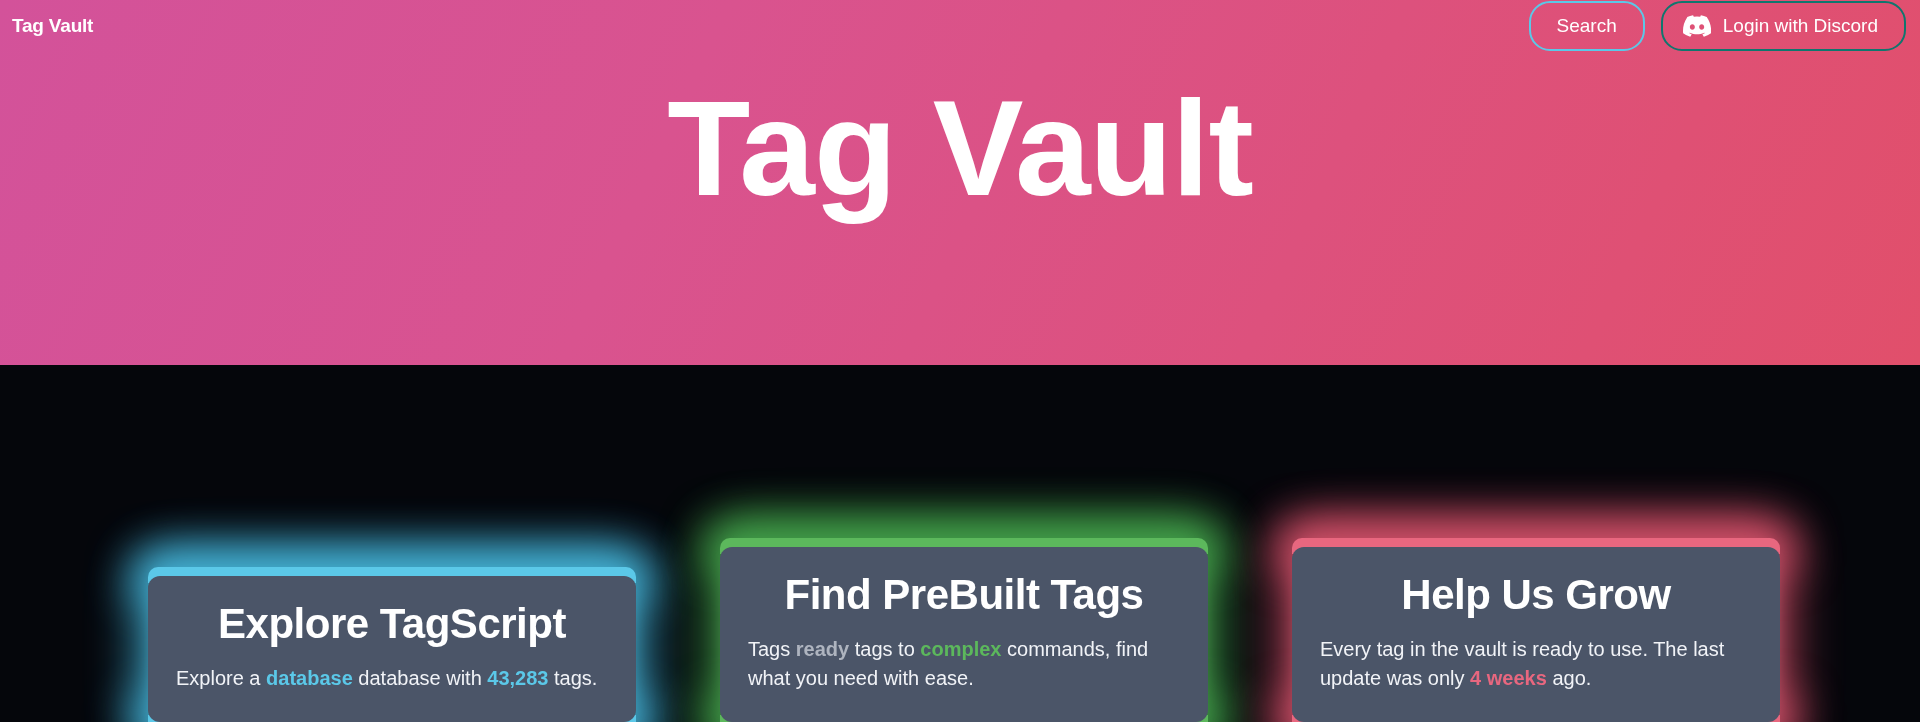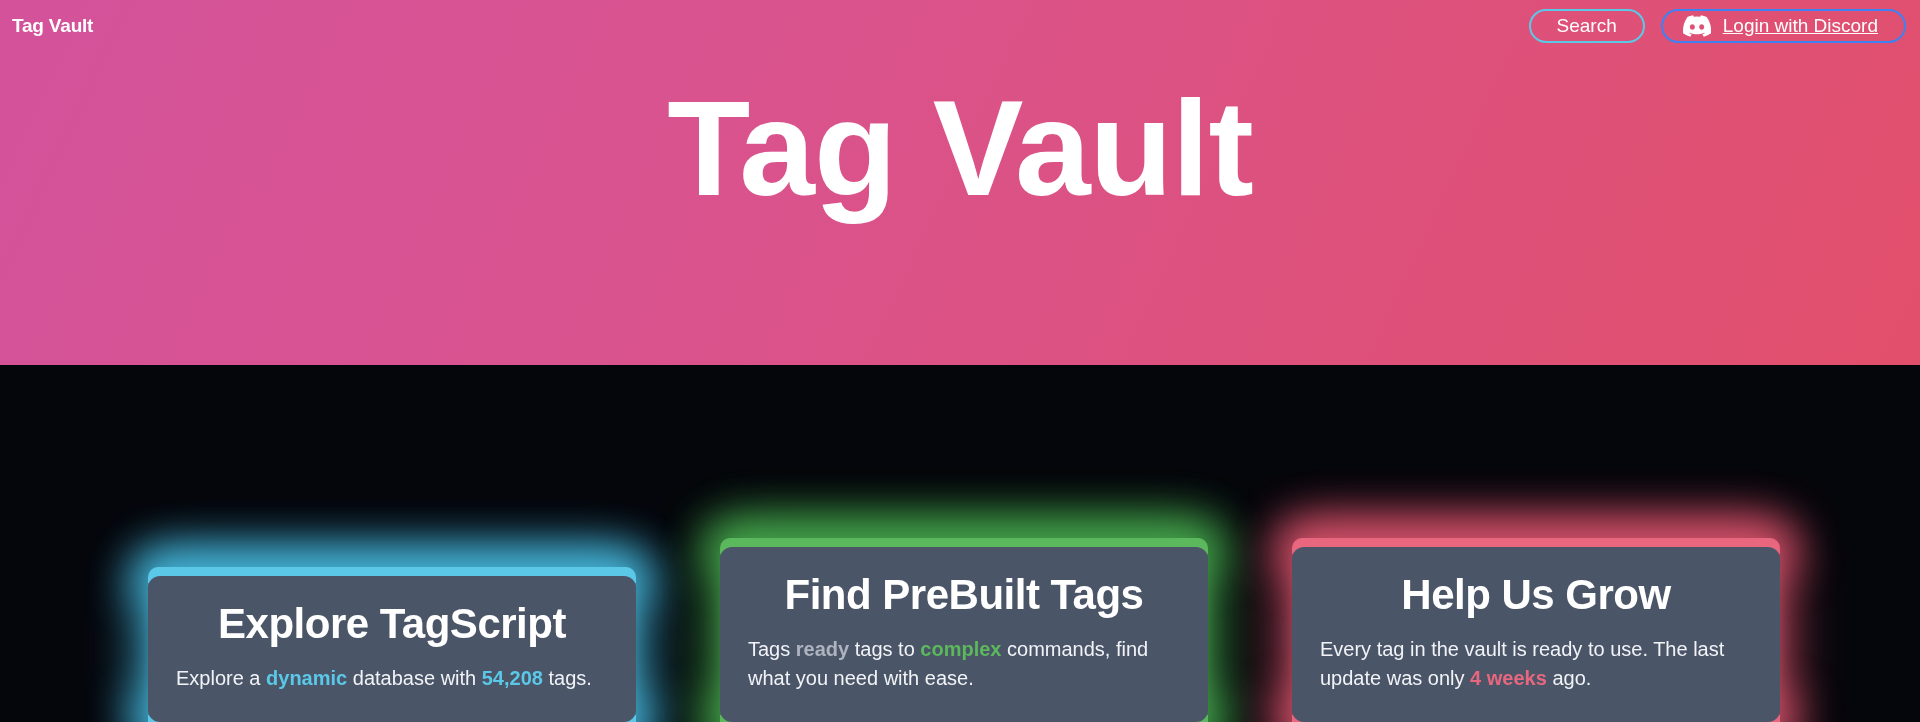--- a/index.html
+++ b/index.html
@@ -65,39 +65,38 @@
     display:flex;
     align-items:center;
     gap:16px;
   }
 
   .btn {
     display:flex;
     align-items:center;
     justify-content:center;
     gap:12px;
-    height:34px;
+    height:50px;
     border-radius:21px;
     background:transparent;
     color:#ffffff;
     font-size:19px;
     font-weight:400;
     cursor:pointer;
     white-space:nowrap;
   }
 
   .btn-search {
     border:2px solid #5bc8e8;
     padding:0 26px;
   }
 
   .btn-discord {
-    border:2px solid #3b82f6;
+    border:2px solid #0f766e;
     padding:0 26px 0 20px;
-    text-decoration:underline;
   }
 
   .discord-glyph { display:block; width:28px; height:22px; }
 
   
   .hero-title {
     position:absolute;
     top:80px; left:0;
     width:1920px;
     text-align:center;
@@ -234,21 +233,21 @@
   </div>
 
   <div class="hero-title">Tag Vault</div>
 
   <div class="cards" id="cards-row">
       <div class="card-wrap accent-cyan">
         <div class="card-glow" style="height: 166px;"></div>
         <div class="card-top-edge"></div>
         <div class="card">
           <div class="card-title">Explore TagScript</div>
-          <div class="card-body"><span>Explore a </span><span class="hl h-cyan">dynamic</span><span> database with </span><span class="hl h-cyan">54,208</span><span> tags.</span></div>
+          <div class="card-body"><span>Explore a </span><span class="hl h-cyan">database</span><span> database with </span><span class="hl h-cyan">43,283</span><span> tags.</span></div>
         </div>
         <div class="card-bottom-edge"></div>
       </div>
       <div class="card-wrap accent-green">
         <div class="card-glow" style="height: 195px;"></div>
         <div class="card-top-edge"></div>
         <div class="card">
           <div class="card-title">Find PreBuilt Tags</div>
           <div class="card-body"><span>Tags </span><span class="hl h-gray">ready</span><span> tags to </span><span class="hl h-green">complex</span><span> commands, find what you need with ease.</span></div>
         </div>

